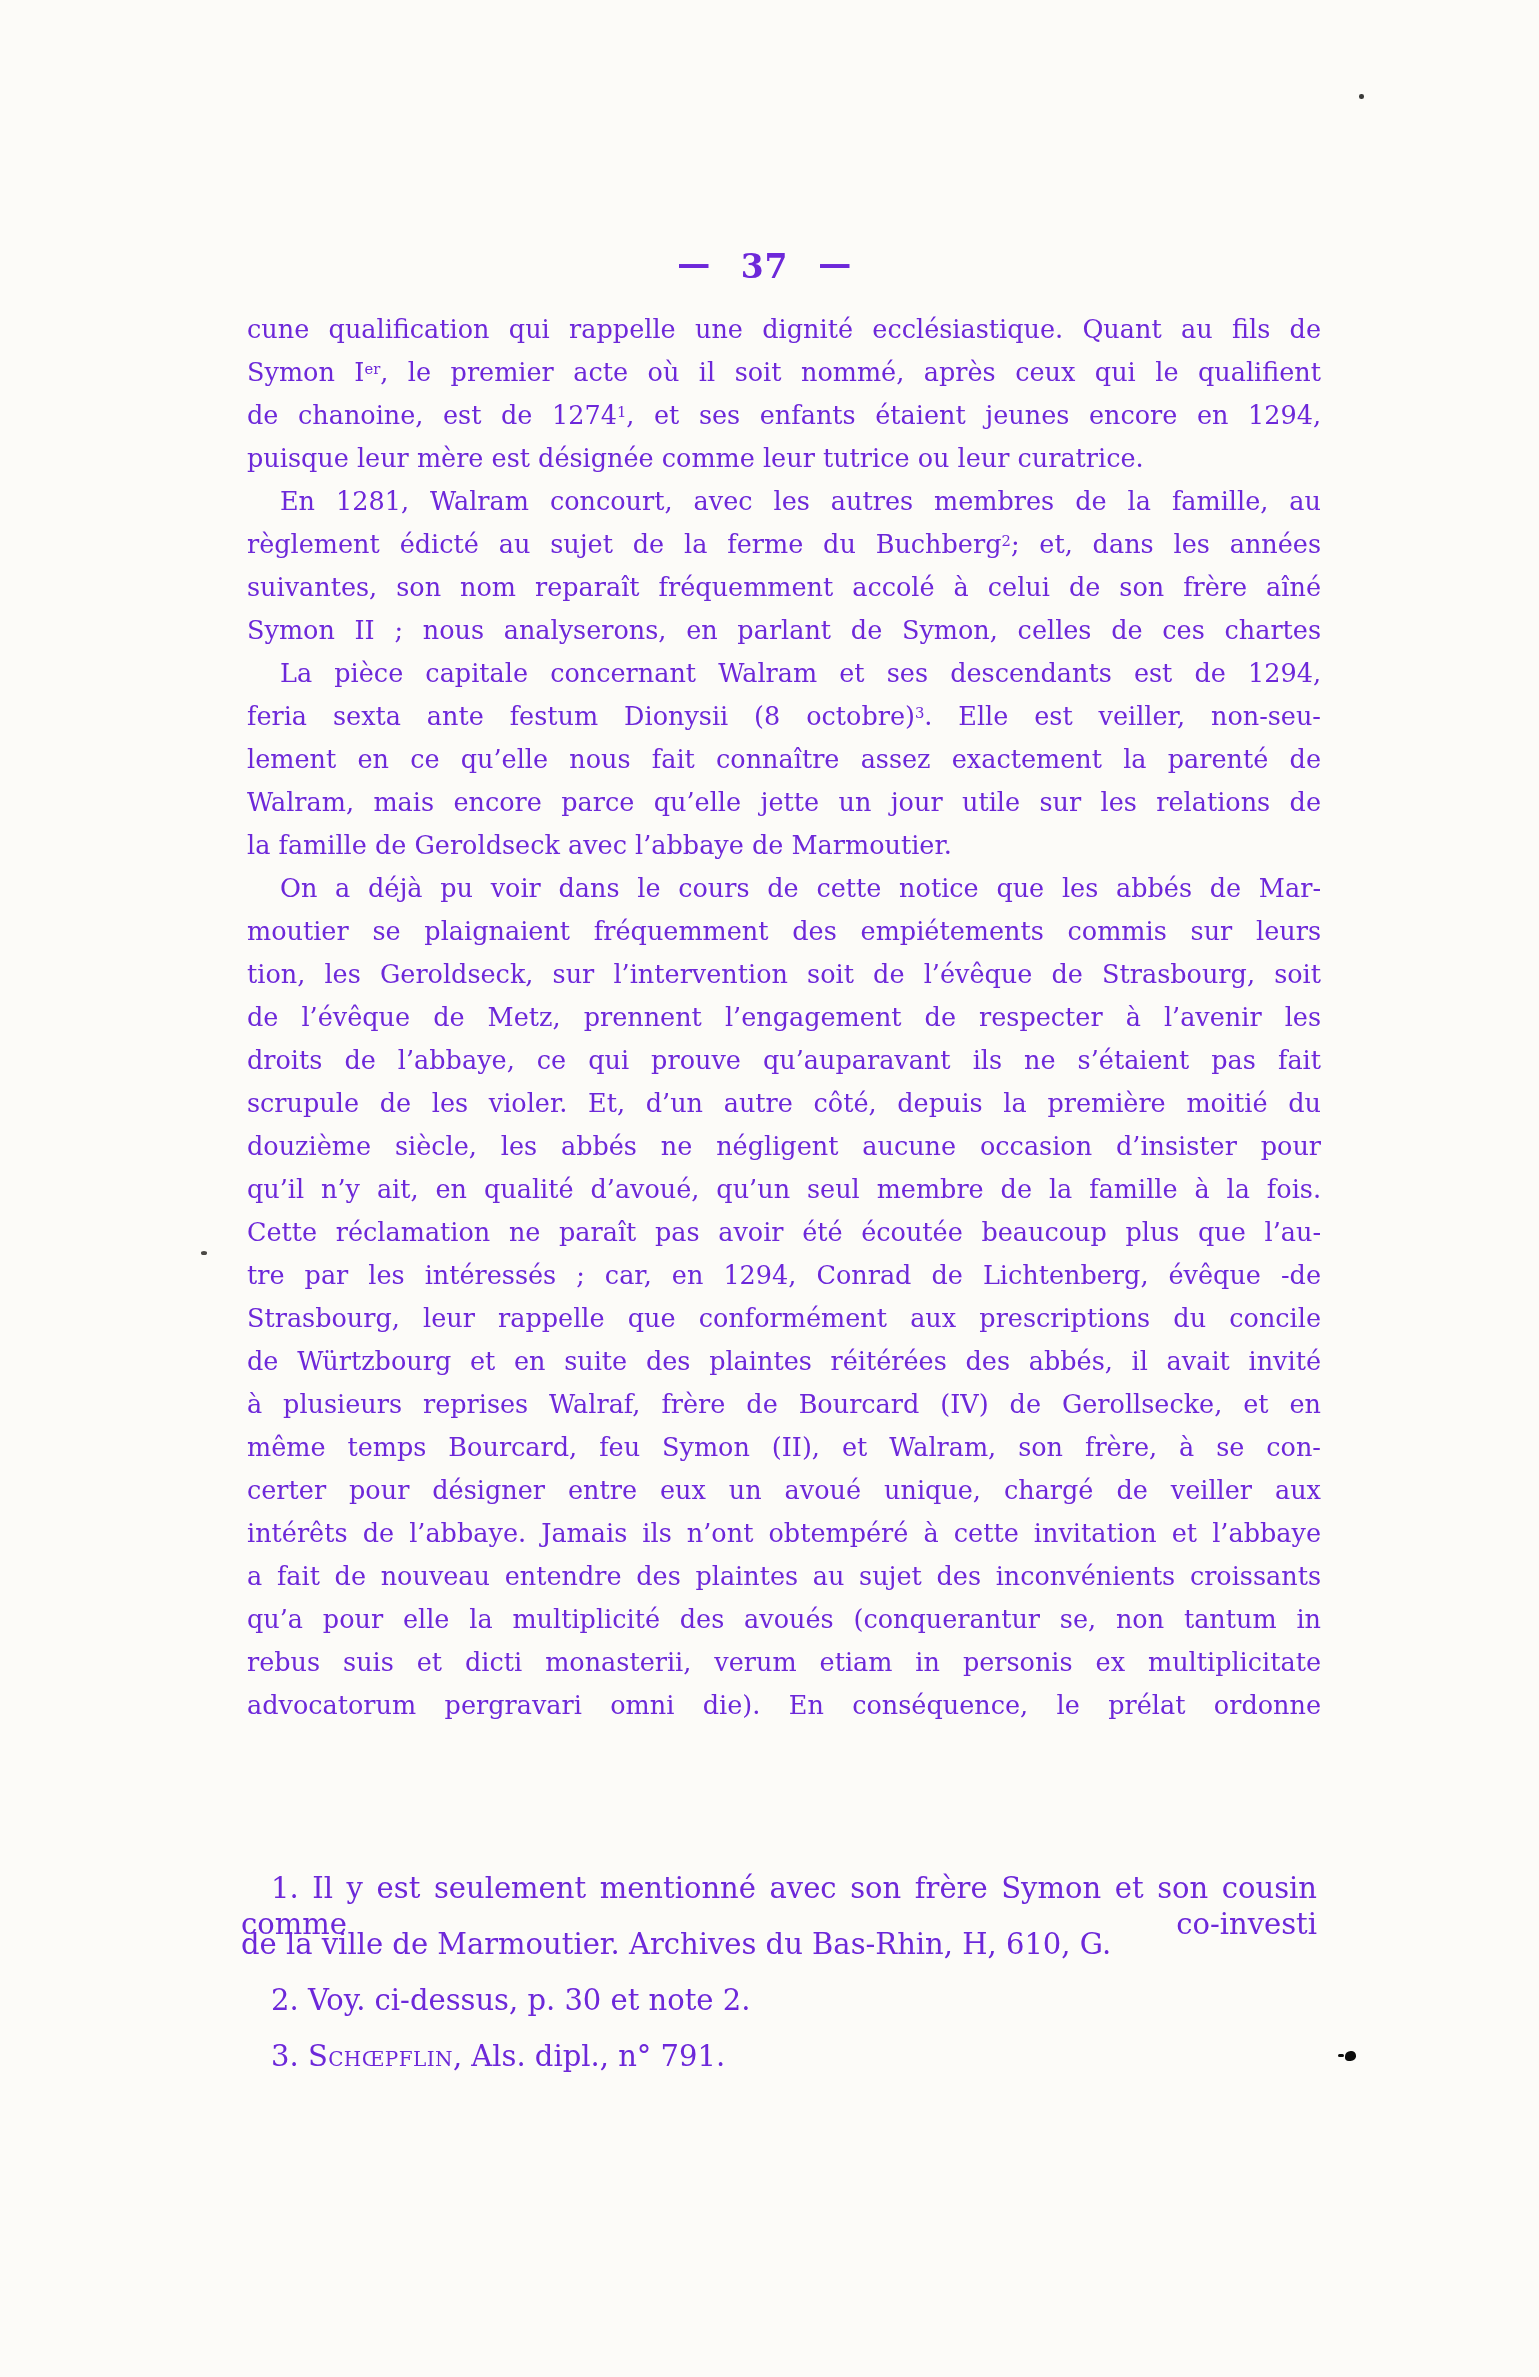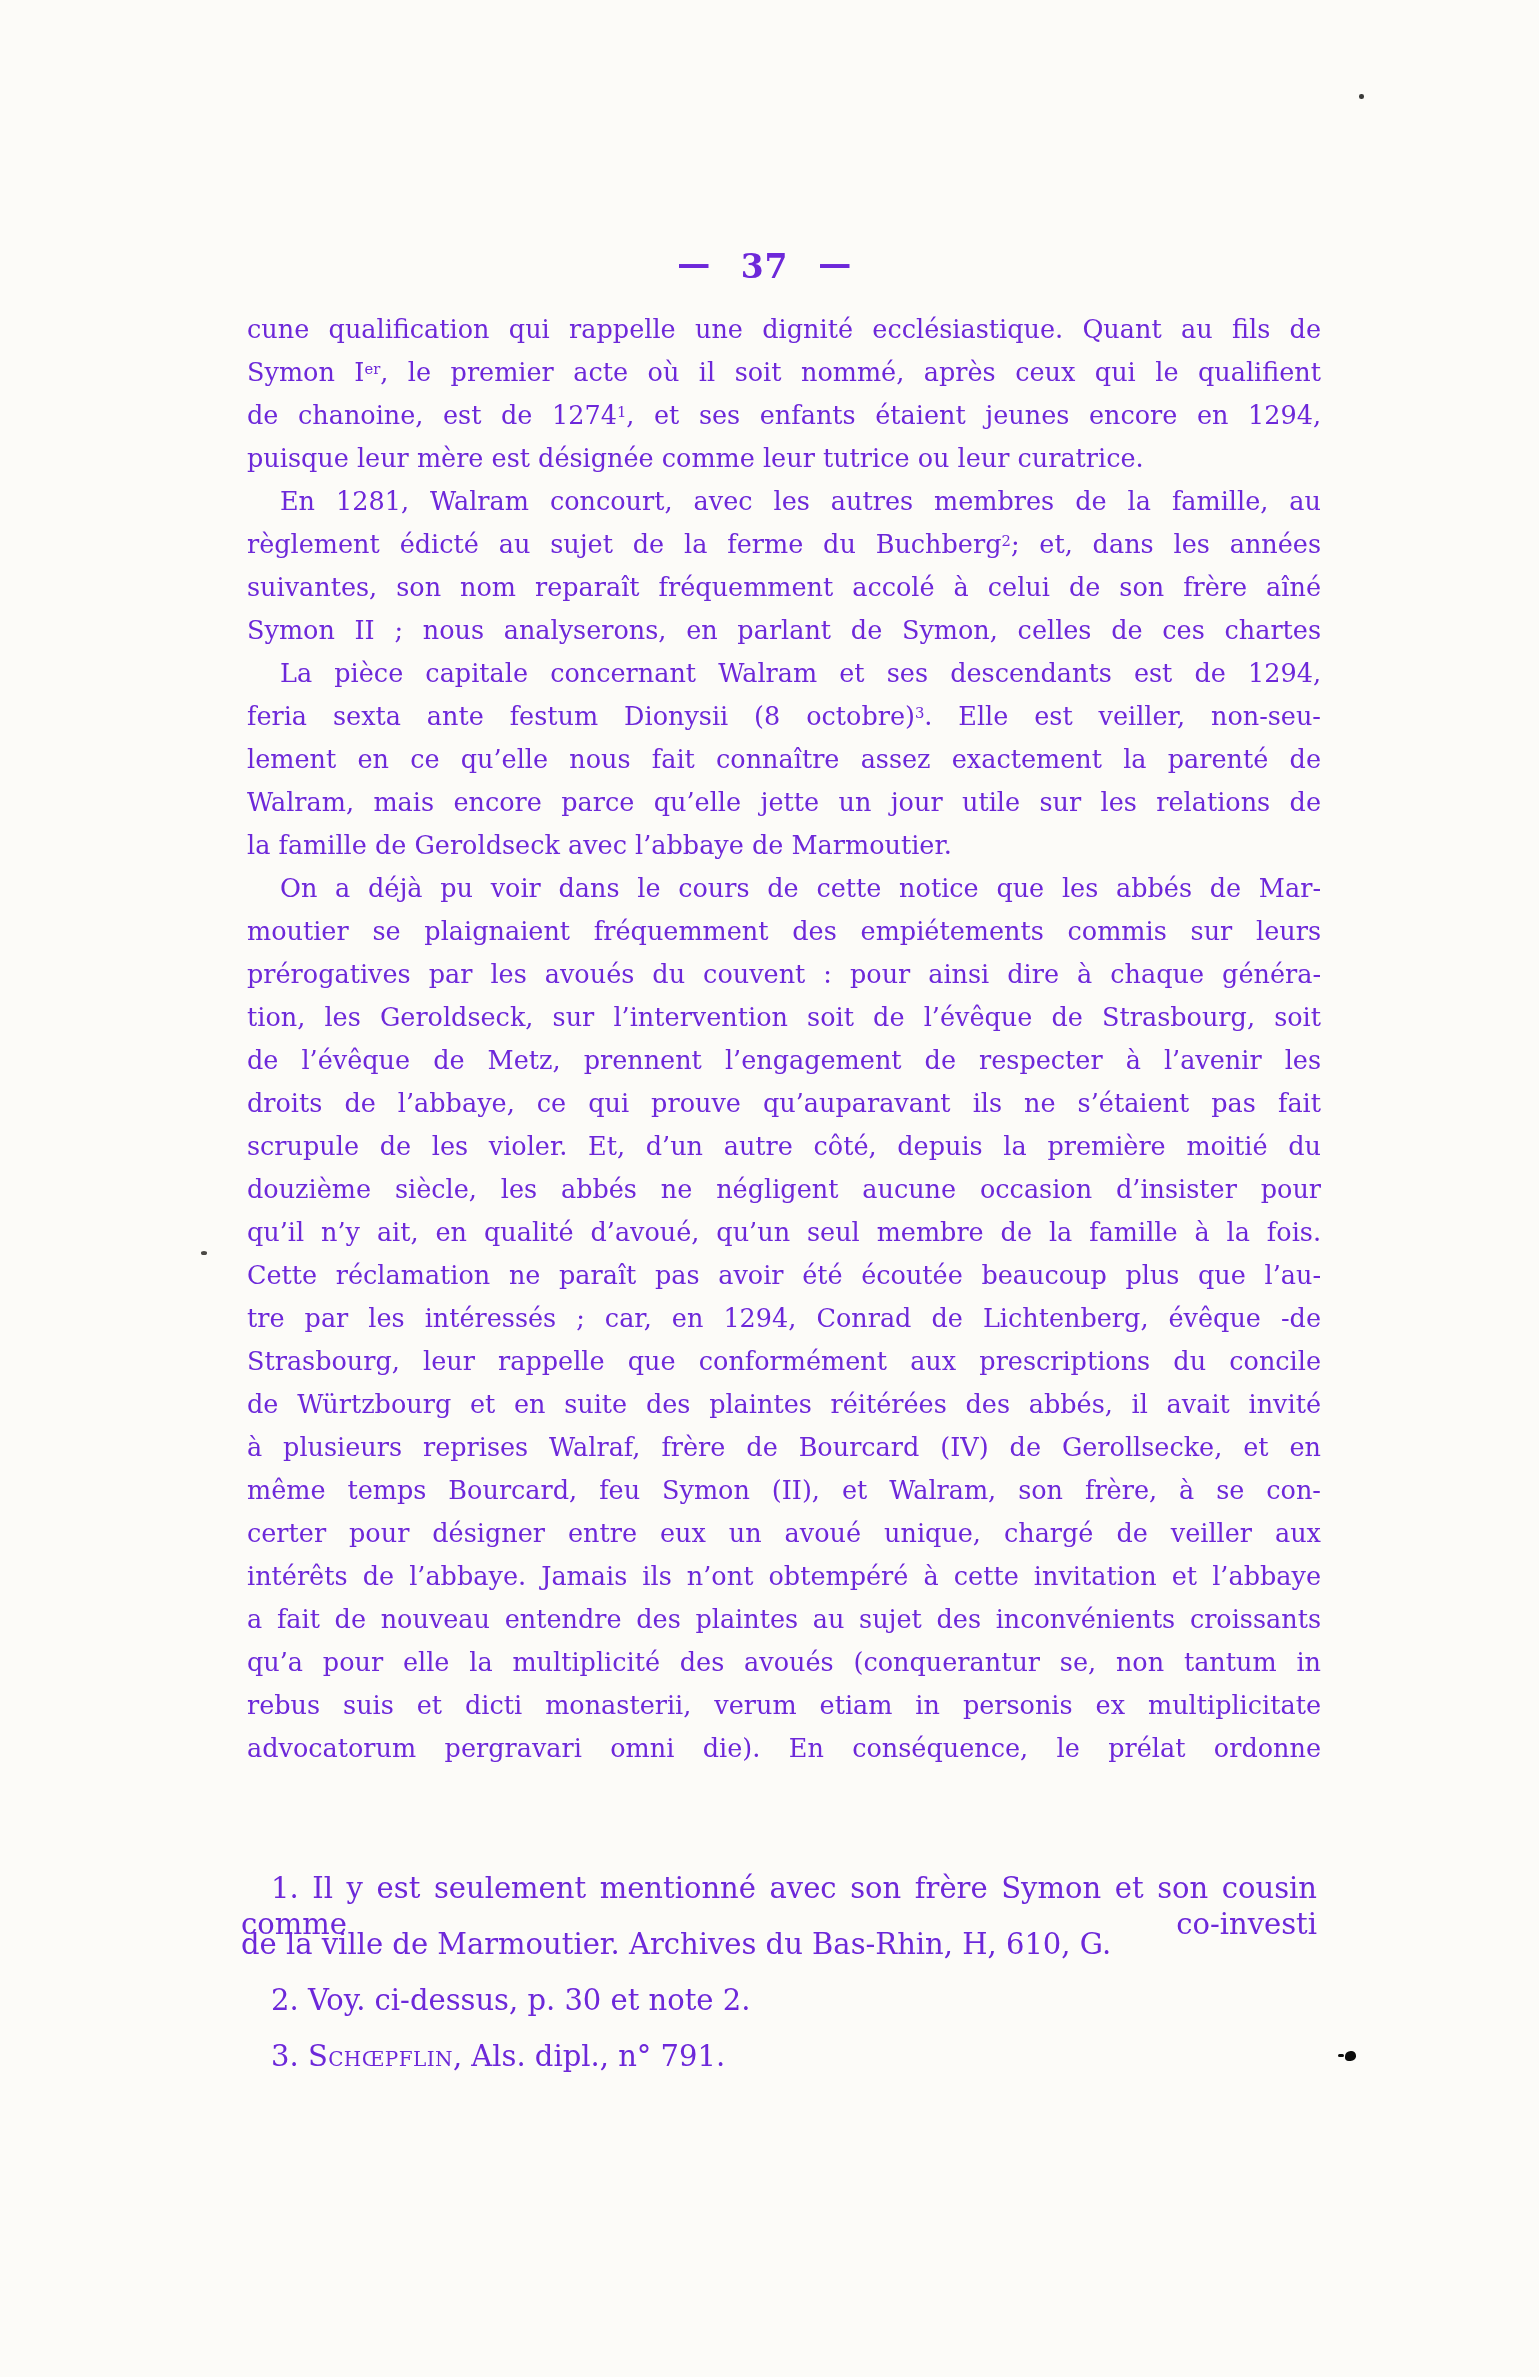--- a/index.html
+++ b/index.html
@@ -80,21 +80,20 @@
       <div class="bline"><span>règlement édicté au sujet de la ferme du Buchberg</span><sup>2</sup><span>; et, dans les années</span></div>
       <div class="bline"><span>suivantes, son nom reparaît fréquemment accolé à celui de son frère aîné</span></div>
       <div class="bline"><span>Symon II ; nous analyserons, en parlant de Symon, celles de ces chartes</span></div>
       <div class="bline ind"><span>La pièce capitale concernant Walram et ses descendants est de 1294,</span></div>
       <div class="bline"><span class="it">feria sexta ante festum Dionysii</span><span> (8 octobre)</span><sup>3</sup><span>. Elle est veiller, non-seu-</span></div>
       <div class="bline"><span>lement en ce qu’elle nous fait connaître assez exactement la parenté de</span></div>
       <div class="bline"><span>Walram, mais encore parce qu’elle jette un jour utile sur les relations de</span></div>
       <div class="bline end"><span>la famille de Geroldseck avec l’abbaye de Marmoutier.</span></div>
       <div class="bline ind"><span>On a déjà pu voir dans le cours de cette notice que les abbés de Mar-</span></div>
       <div class="bline"><span>moutier se plaignaient fréquemment des empiétements commis sur leurs</span></div>
-      <div class="bline"><span>prérogatives par les avoués du couvent : pour ainsi dire à chaque généra-</span></div>
       <div class="bline"><span>tion, les Geroldseck, sur l’intervention soit de l’évêque de Strasbourg, soit</span></div>
       <div class="bline"><span>de l’évêque de Metz, prennent l’engagement de respecter à l’avenir les</span></div>
       <div class="bline"><span>droits de l’abbaye, ce qui prouve qu’auparavant ils ne s’étaient pas fait</span></div>
       <div class="bline"><span>scrupule de les violer. Et, d’un autre côté, depuis la première moitié du</span></div>
       <div class="bline"><span>douzième siècle, les abbés ne négligent aucune occasion d’insister pour</span></div>
       <div class="bline"><span>qu’il n’y ait, en qualité d’avoué, qu’un seul membre de la famille à la fois.</span></div>
       <div class="bline"><span>Cette réclamation ne paraît pas avoir été écoutée beaucoup plus que l’au-</span></div>
       <div class="bline"><span>tre par les intéressés ; car, en 1294, Conrad de Lichtenberg, évêque -de</span></div>
       <div class="bline"><span>Strasbourg, leur rappelle que conformément aux prescriptions du concile</span></div>
       <div class="bline"><span>de Würtzbourg et en suite des plaintes réitérées des abbés, il avait invité</span></div>

